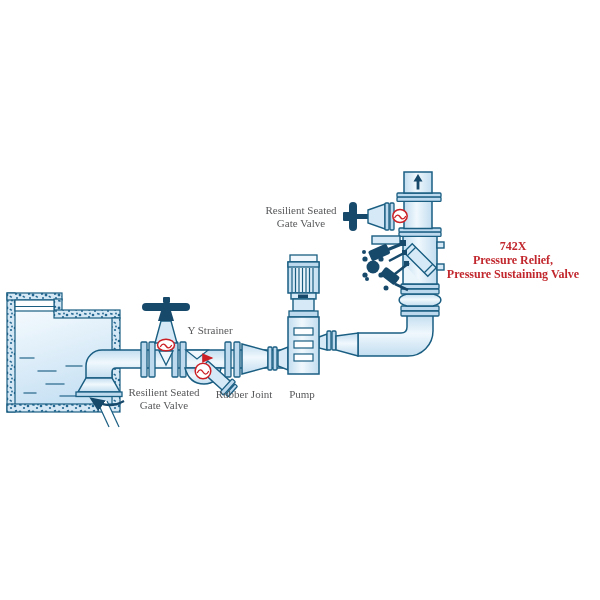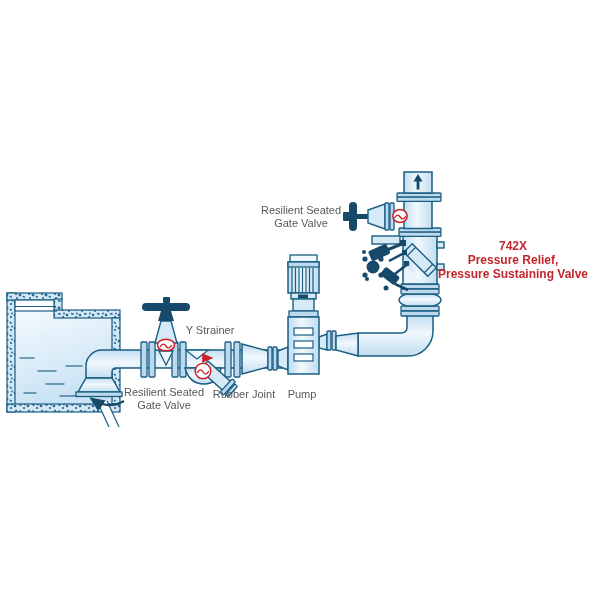--- a/index.html
+++ b/index.html
@@ -5,21 +5,21 @@
   :root{
     --outline:#1a5e82; --dark-navy:#17496b;
     --pipe-light:#f0f8fd; --pipe-mid:#d5e9f6; --pipe-dark:#c2ddf0;
     --flange-fill:#bcd9ee; --wall-base:#d3e7f5; --wall-speckle:#236690;
     --water-top:#f4fafe; --water-bottom:#c9e2f4;
     --accent-red:#c1272d; --logo-red:#cb2026; --label-gray:#58595b;
     --background:#ffffff;
   }
   html,body{margin:0;padding:0;background:var(--background);}
   .stage{position:relative;width:600px;height:440px;background:var(--background);
-         overflow:hidden;font-family:Liberation Sans, sans-serif;}
+         overflow:hidden;font-family:Liberation Serif, serif;}
   svg{display:block}
   .pipe{fill:url(#gH);stroke:var(--outline);stroke-width:1.5}
   .pipeV{fill:url(#gV);stroke:var(--outline);stroke-width:1.5}
   .lite{fill:var(--pipe-mid);stroke:var(--outline);stroke-width:1.4}
   .liter{fill:var(--pipe-light);stroke:var(--outline);stroke-width:1.3}
   .flange{fill:var(--flange-fill);stroke:var(--outline);stroke-width:1.3}
   .dark{fill:var(--dark-navy);stroke:none}
   .darkline{stroke:var(--dark-navy);fill:none}
   .wall{fill:url(#speckle);stroke:var(--outline);stroke-width:1.2}
   .waterfill{fill:url(#gW);stroke:none}

